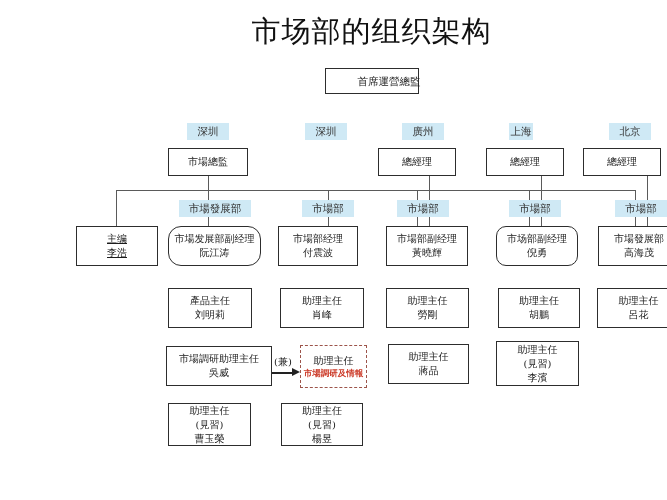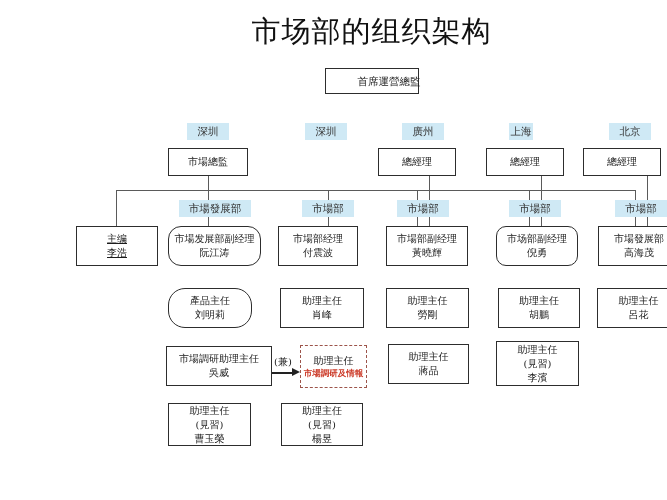--- a/index.html
+++ b/index.html
@@ -123,21 +123,21 @@
 </div>
 <div class="abs obox" style="left:458px;top:226px;width:82px;height:40px;border-radius:10px;">
   <span>市场部副经理</span>
   <span>倪勇</span>
 </div>
 <div class="abs obox" style="left:560px;top:226px;width:82px;height:40px;">
   <span>市場發展部</span>
   <span>高海茂</span>
 </div>
 
-<div class="abs obox" style="left:130px;top:288px;width:84px;height:40px;border-radius:17px;">
+<div class="abs obox" style="left:130px;top:288px;width:84px;height:40px;">
   <span>產品主任</span>
   <span>刘明莉</span>
 </div>
 <div class="abs obox" style="left:242px;top:288px;width:84px;height:40px;">
   <span>助理主任</span>
   <span>肖峰</span>
 </div>
 <div class="abs obox" style="left:348px;top:288px;width:83px;height:40px;">
   <span>助理主任</span>
   <span>勞剛</span>

